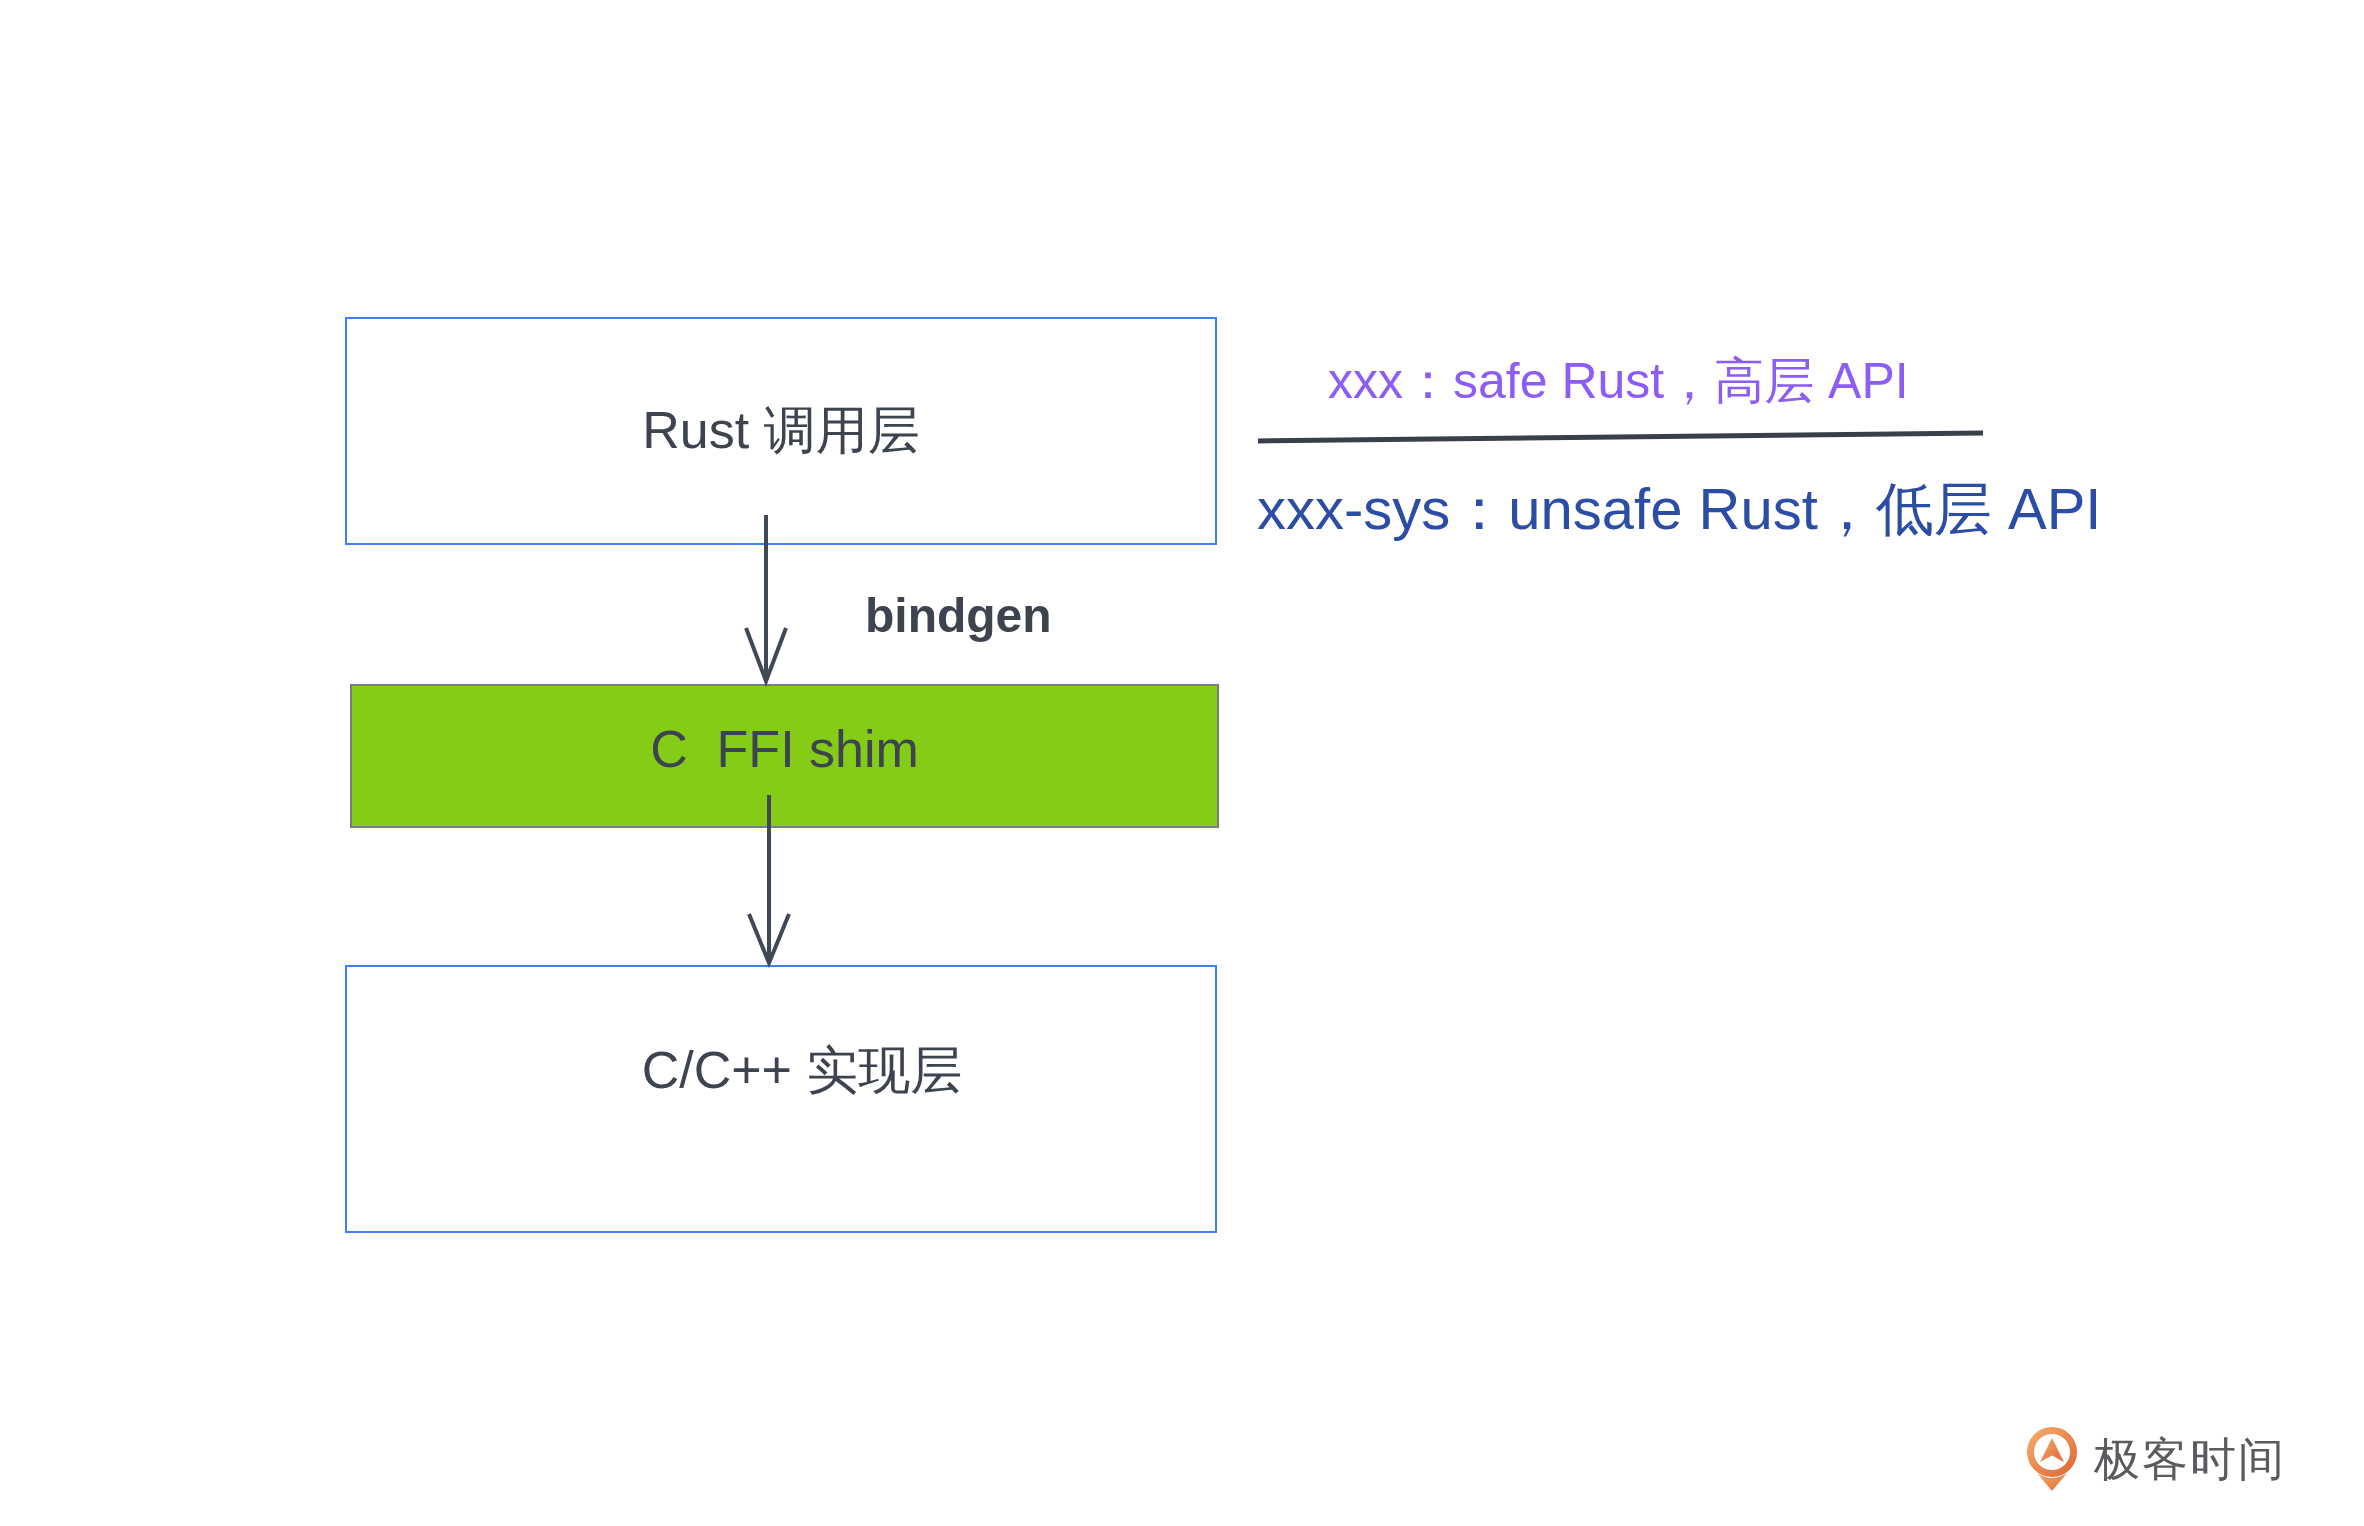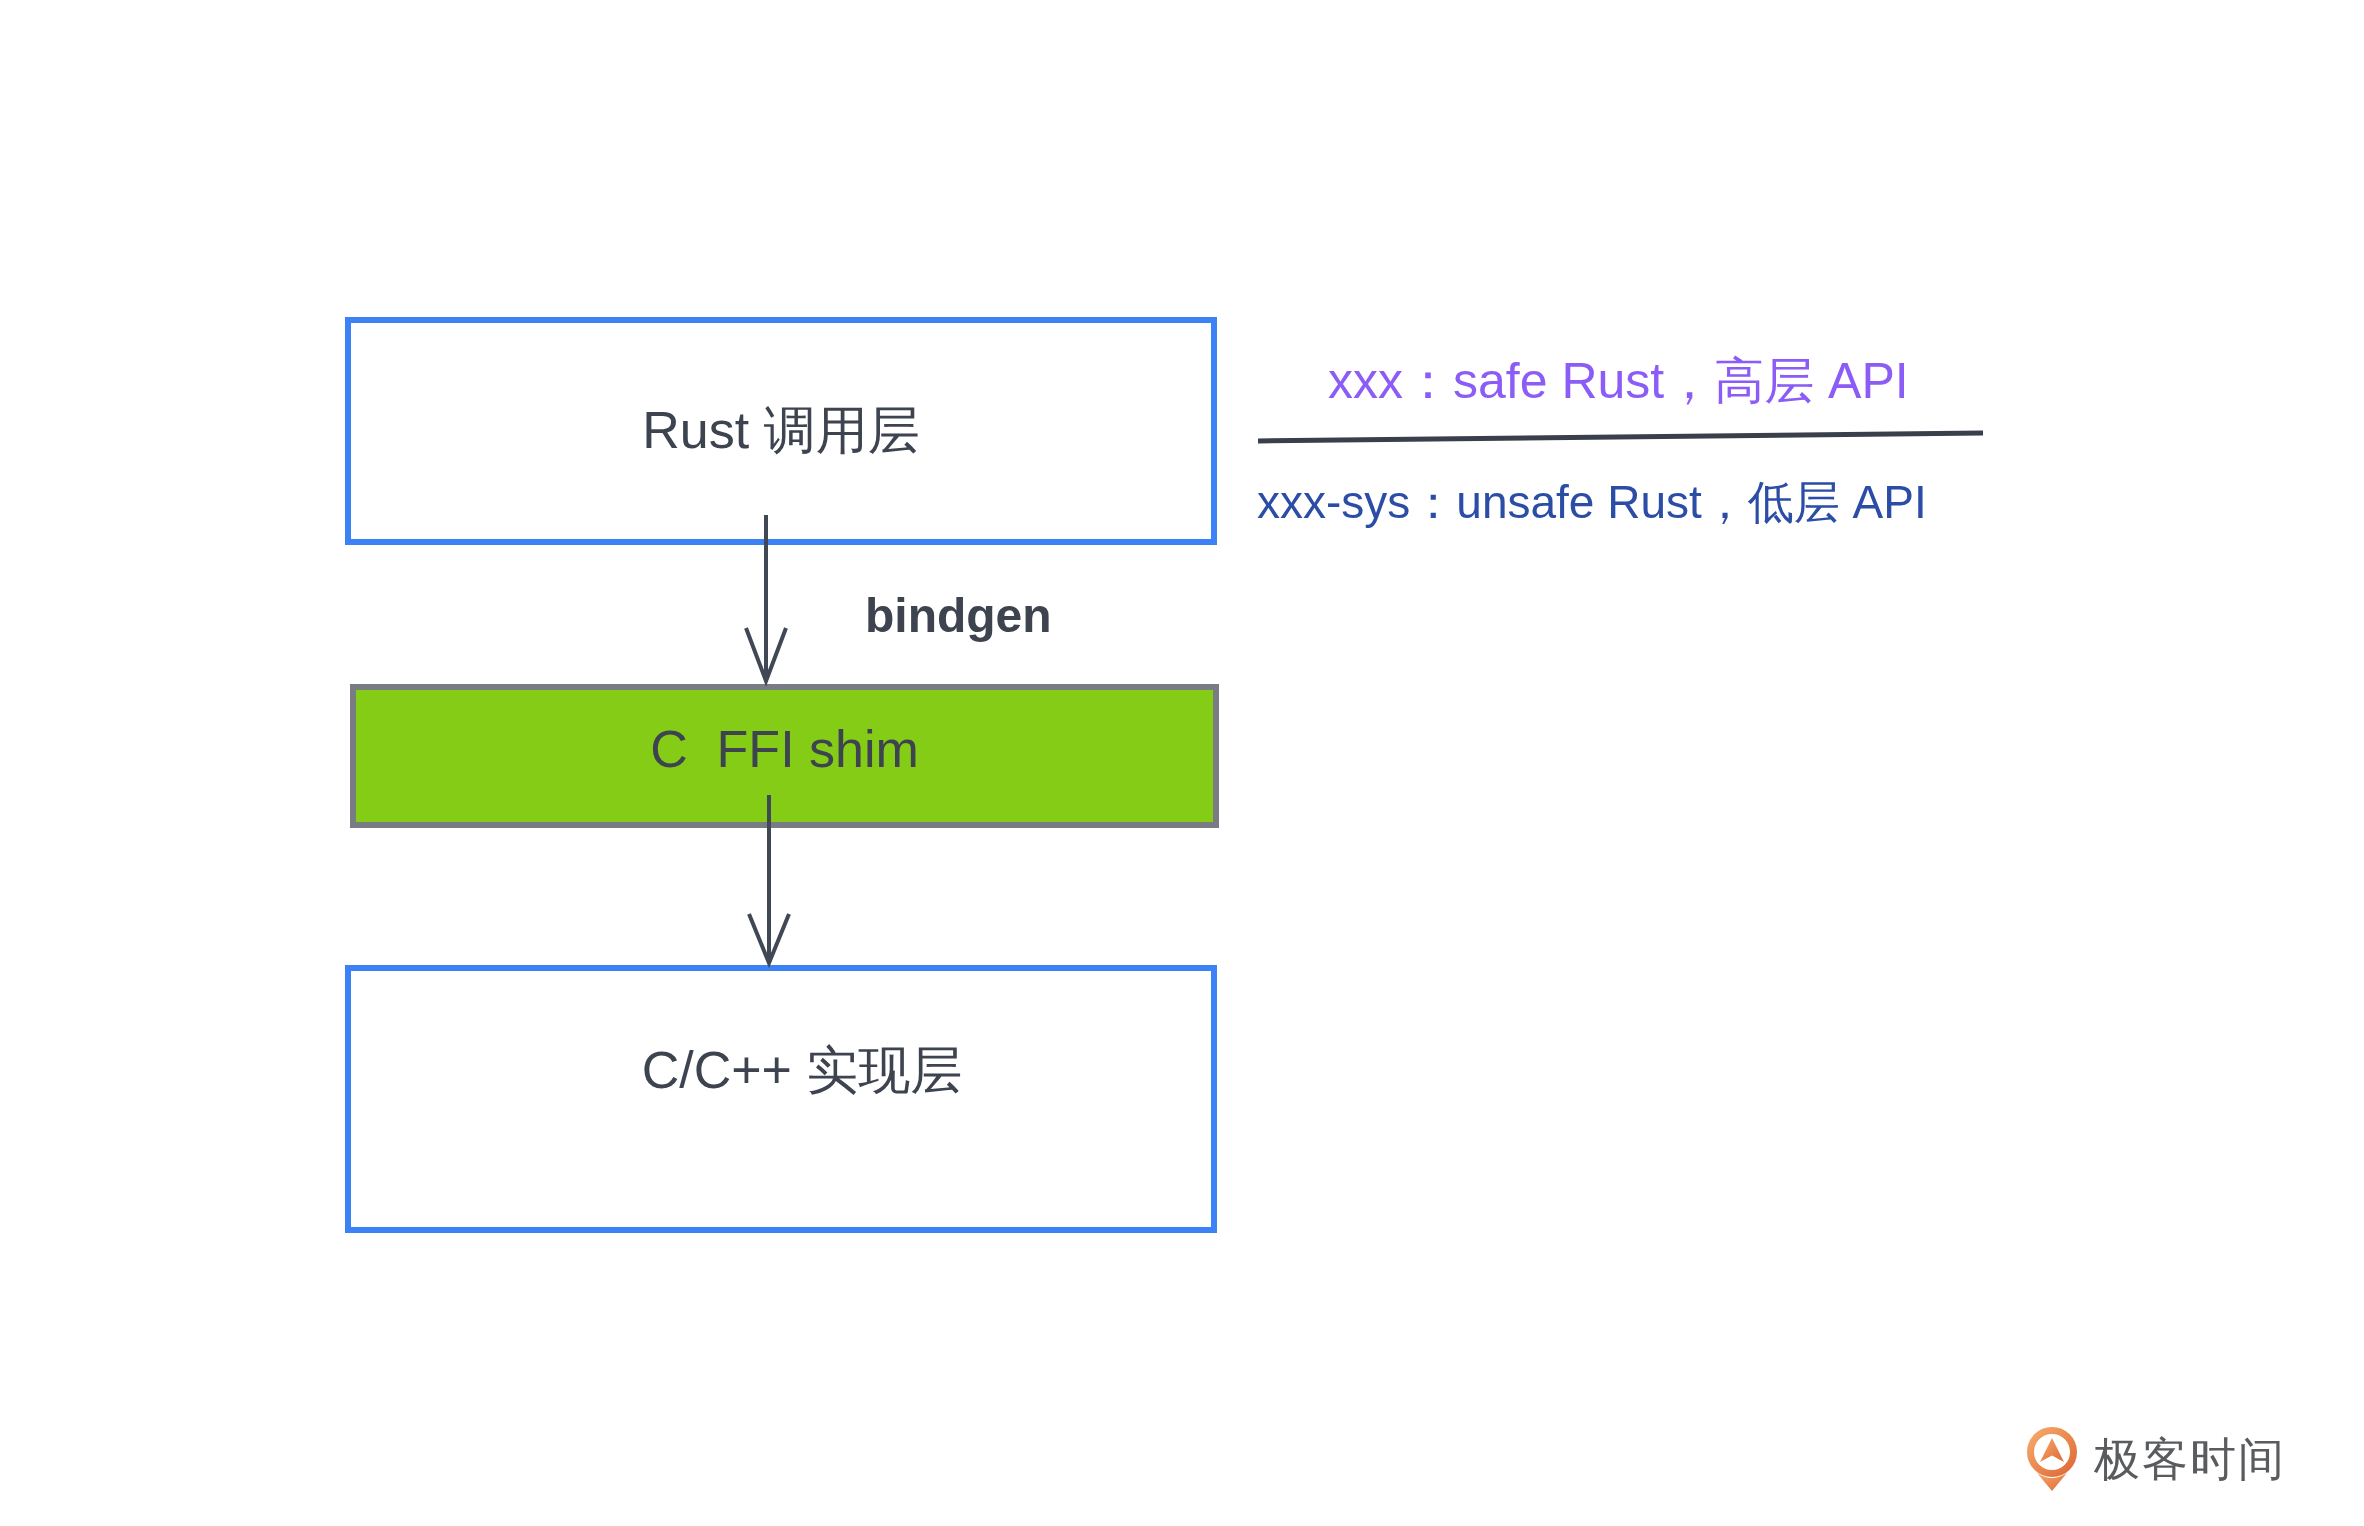--- a/index.html
+++ b/index.html
@@ -15,21 +15,21 @@
     overflow: hidden;
     font-family: "Liberation Sans", "DejaVu Sans", sans-serif;
     color: #3d4450;
   }
   .box {
     position: absolute;
     display: flex;
     align-items: center;
     justify-content: center;
     background: #ffffff;
-    border: 6px solid #3b82f6;
+    border: 2px solid #3b82f6;
     box-sizing: border-box;
   }
   .box-label {
     font-size: 52px;
     line-height: 1.15;
     color: #3d4450;
     white-space: pre;
   }
   .box-rust   { left: 345px; top: 317px;  width: 872px; height: 228px; }
   .box-shim   { left: 350px; top: 684px;  width: 869px; height: 144px;
@@ -62,21 +62,21 @@
     top: 354px;
     font-size: 50px;
     line-height: 1.1;
     color: #8b5cf6;
     white-space: pre;
   }
   .legend-unsafe {
     position: absolute;
     left: 1257px;
     top: 477px;
-    font-size: 46px;
+    font-size: 58px;
     line-height: 1.1;
     color: #2b4da6;
     white-space: pre;
   }
 
   .footer-logo {
     position: absolute;
     left: 2022px;
     top: 1388px;
     display: flex;

